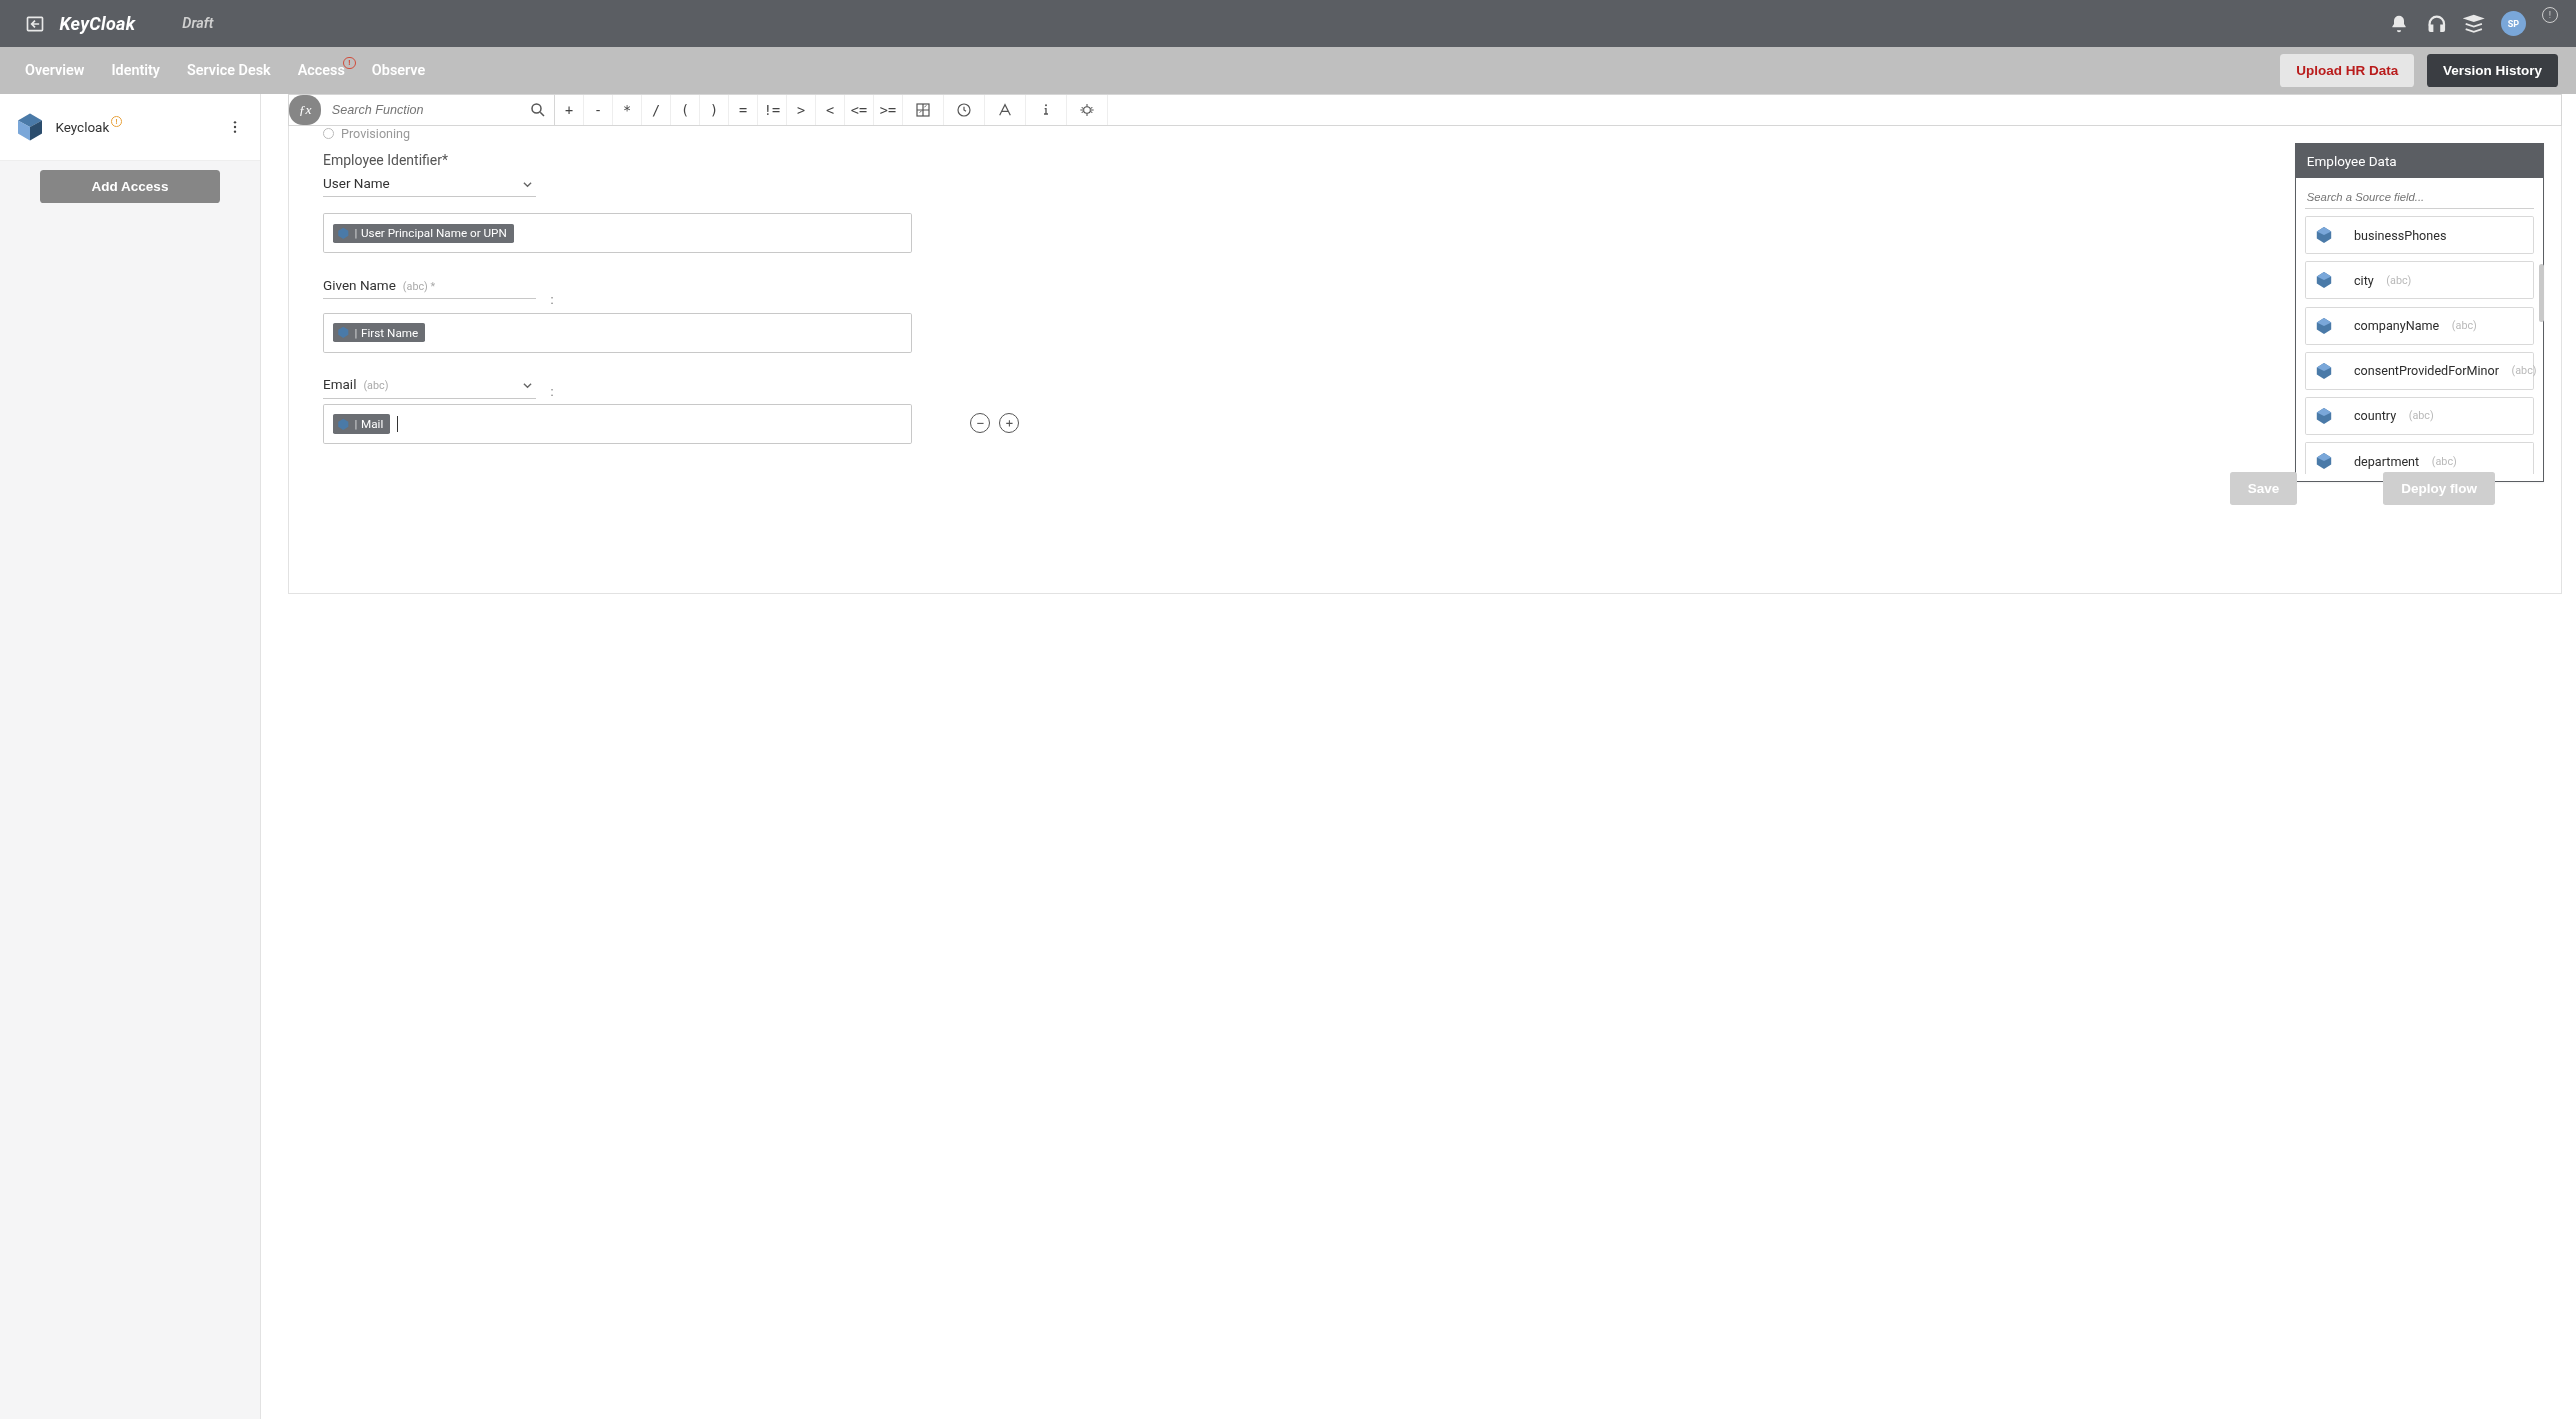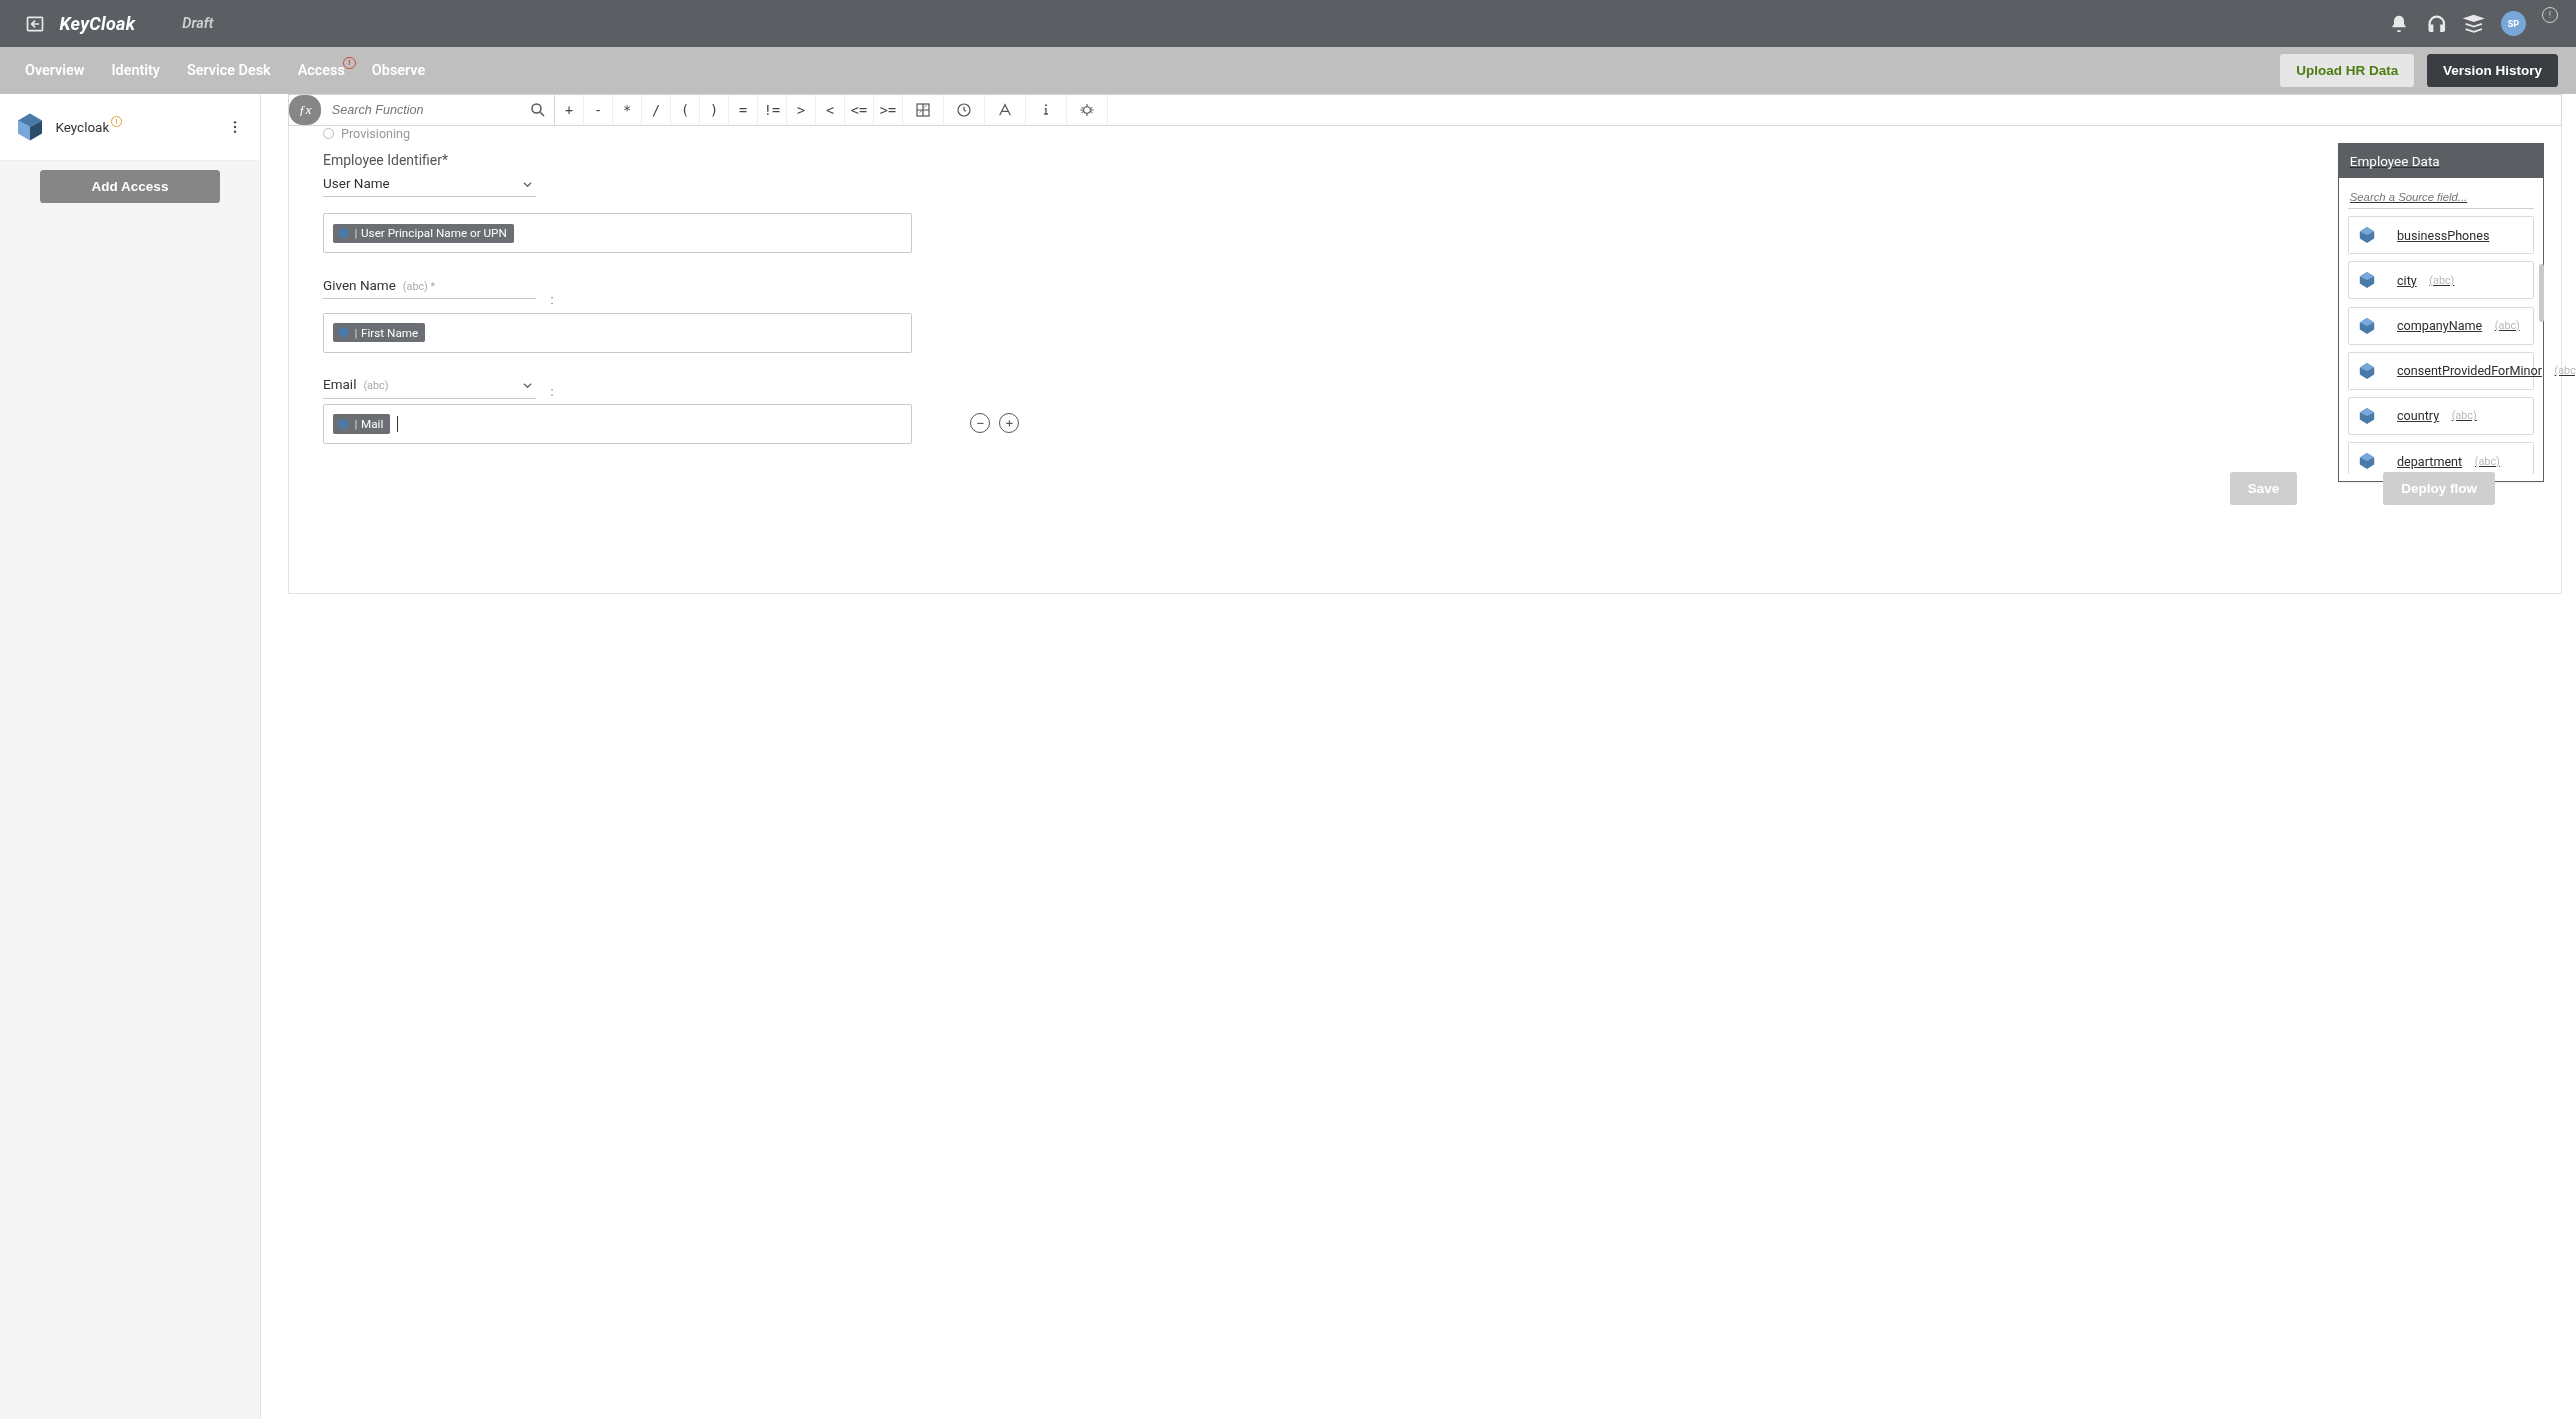--- a/index.html
+++ b/index.html
@@ -71,21 +71,21 @@
     position: absolute; top: 7.2px; right: -10.8px;
     width: 12.6px; height: 12.6px; border-radius: 50%;
     border: 1.4px solid #d14b3a; display:flex;align-items:center;justify-content:center;
     font-size: 8px; color:#d14b3a; font-weight:700;
   }
   .tabbar .spacer { flex: 1; }
   .tabbar .btn {
     border: none; cursor: pointer; font-size: 13.5px; font-weight: 600;
     padding: 9px 16px; border-radius: 3.6px; margin-left: 12.6px;
   }
-  .btn-light { background: #e6e6e6; color: #4d7c0f; }
+  .btn-light { background: #e6e6e6; color: #b91c1c; }
   .btn-dark { background: #3a3d42; color: #fff; }
 
   
   .body {
     display: flex;
     height: calc(100% - 94px);
     background: #fff;
   }
 
   
@@ -217,26 +217,25 @@
   .circ-btn {
     width:20px;height:20px;border:1.6px solid #555;border-radius:50%;
     display:flex;align-items:center;justify-content:center;
     cursor:pointer; color:#555; font-size:13.5px; background:#fff;
   }
 
   
   .emp-panel {
     position: absolute;
     top: 49px; right: 32px;
-    width: 206px;
+    width: 249px;
     border: 0.9px solid #5b5e63;
     background: #fff;
     display:flex; flex-direction:column;
     box-shadow: 0 0.9px 1.8px rgba(0,0,0,.05);
-    text-decoration: underline;
   }
   .emp-panel .hdr {
     background:#5b5e63; color:#fff; font-size:13.5px;
     padding: 9px 10.8px;
   }
   .emp-panel .srch {
     margin: 9px 9px 5.4px; border:none; border-bottom:0.9px solid #d0d0d0;
     font-size:11.3px; font-style:italic; padding: 3.6px 1.8px 5.4px; outline:none; color:#666;
   }
   .emp-panel .list { padding: 1.8px 9px 7.2px; display:flex; flex-direction:column; gap:7.2px; position:relative;}

